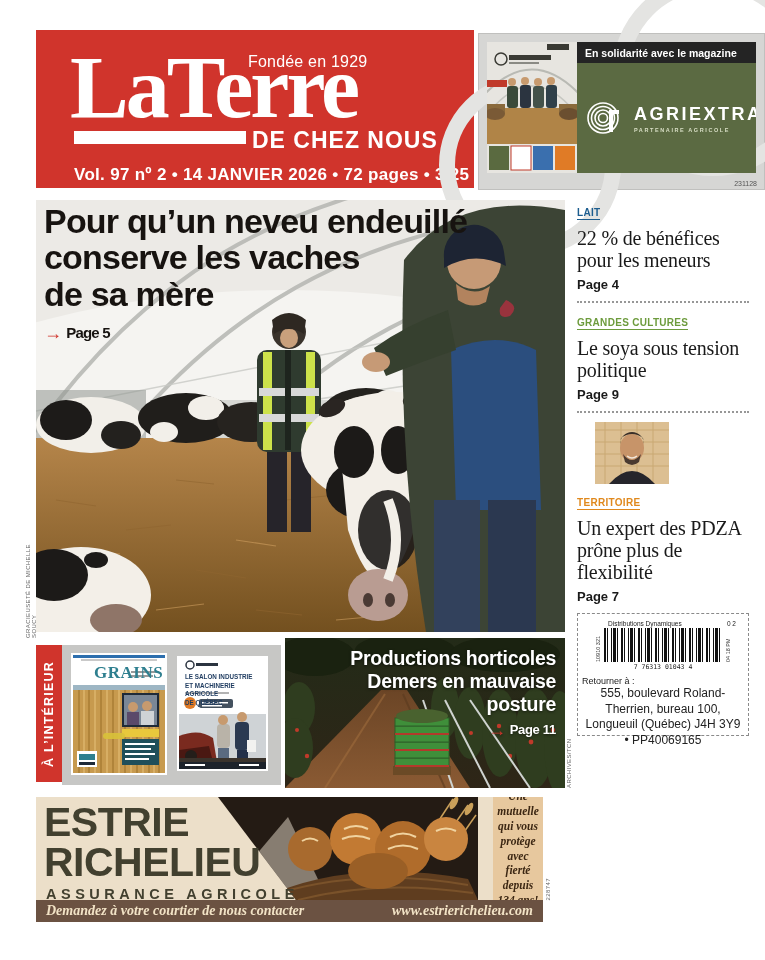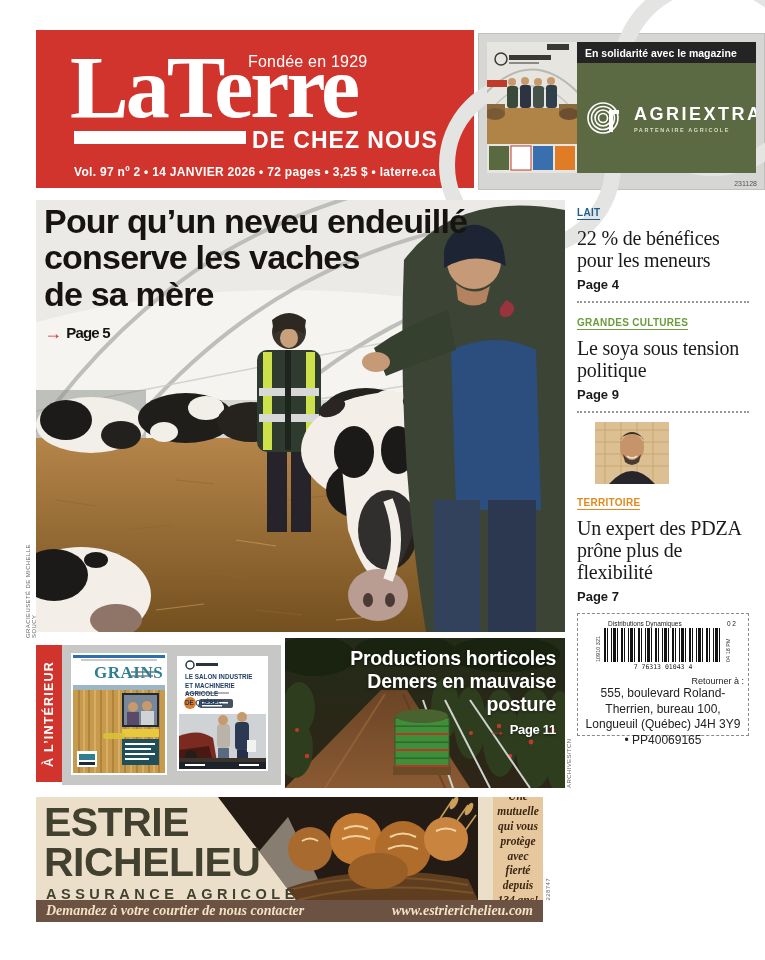--- a/index.html
+++ b/index.html
@@ -7,21 +7,21 @@
         font-family:"Liberation Sans",sans-serif;}
   .abs{position:absolute;}
 
   
   .masthead{left:36px;top:30px;width:438px;height:158px;background:#d0342c;}
   .m-founded{left:212px;top:23px;color:#fff;font-size:16px;letter-spacing:.2px;}
   .m-brand{left:34px;top:14px;color:#fff;font-family:"Liberation Serif",serif;
            font-weight:700;font-size:88px;line-height:1;letter-spacing:-3px;}
   .m-bar{left:38px;top:101px;width:172px;height:13px;background:#fff;}
   .m-sub{left:216px;top:97px;color:#fff;font-weight:700;font-size:23px;letter-spacing:1px;}
-  .m-issue{left:38px;top:135px;color:#fff;font-size:12px;font-weight:700;letter-spacing:.3px;}
+  .m-issue{left:38px;top:135px;color:#fff;font-size:17px;font-weight:700;letter-spacing:.3px;}
 
   
   .topad{left:478px;top:33px;width:285px;height:155px;background:#d6d6d4;border:1px solid #c0c0be;}
   .topad .ring{border:16px solid #e4e4e2;border-radius:50%;}
   .topad-card{left:8px;top:8px;right:8px;bottom:16px;background:#fff;display:flex;overflow:hidden;}
   .topad-cover{width:90px;position:relative;flex:none;}
   .topad-right{flex:1;display:flex;flex-direction:column;}
   .topad-banner{background:#242424;color:#fff;font-size:10.5px;font-weight:700;padding:5px 8px 4px;}
   .topad-green{flex:1;background:#5b6a42;display:flex;align-items:center;gap:9px;padding:0 8px;}
   .topad-brand{color:#fff;font-weight:700;font-size:18px;letter-spacing:2.5px;}
@@ -52,21 +52,21 @@
   
   .mlabel{border:1.5px dashed #8a8a8a;margin-top:8px;padding:6px 4px 10px;height:105px;
           font-family:"Liberation Sans",sans-serif;color:#222;}
   .ml-top{display:flex;justify-content:space-between;font-size:6.5px;padding:0 8px 0 26px;}
   .ml-mid{display:flex;align-items:center;justify-content:center;gap:3px;margin-top:1px;}
   .ml-vert{writing-mode:vertical-rl;transform:rotate(180deg);font-size:5.5px;color:#333;height:34px;}
   .barcode{width:118px;height:34px;background:repeating-linear-gradient(90deg,
       #111 0 2px,#fff 2px 3px,#111 3px 4px,#fff 4px 7px,#111 7px 8px,#fff 8px 9px,
       #111 9px 12px,#fff 12px 13px,#111 13px 14px,#fff 14px 17px);}
   .ml-digits{text-align:center;font-family:"DejaVu Sans Mono",monospace;font-size:6.5px;margin-top:1px;}
-  .ml-ret{text-align:right;font-size:9px;margin-top:5px;}
+  .ml-ret{text-align:left;font-size:9px;margin-top:5px;}
   .ml-addr{text-align:center;font-size:12px;line-height:1.3;}
 
   
   .intab{left:36px;top:645px;width:26px;height:137px;background:#d0342c;display:flex;
          align-items:center;justify-content:center;}
   .intab span{writing-mode:vertical-rl;transform:rotate(180deg);color:#fff;font-weight:700;
               font-size:12.5px;letter-spacing:1.2px;}
   .graybox{left:62px;top:645px;width:219px;height:140px;background:#c7c7c5;}
   .cover{background:#fff;border:2px solid #fff;box-sizing:border-box;overflow:hidden;}
   .cover1{left:71px;top:653px;width:96px;height:122px;}

